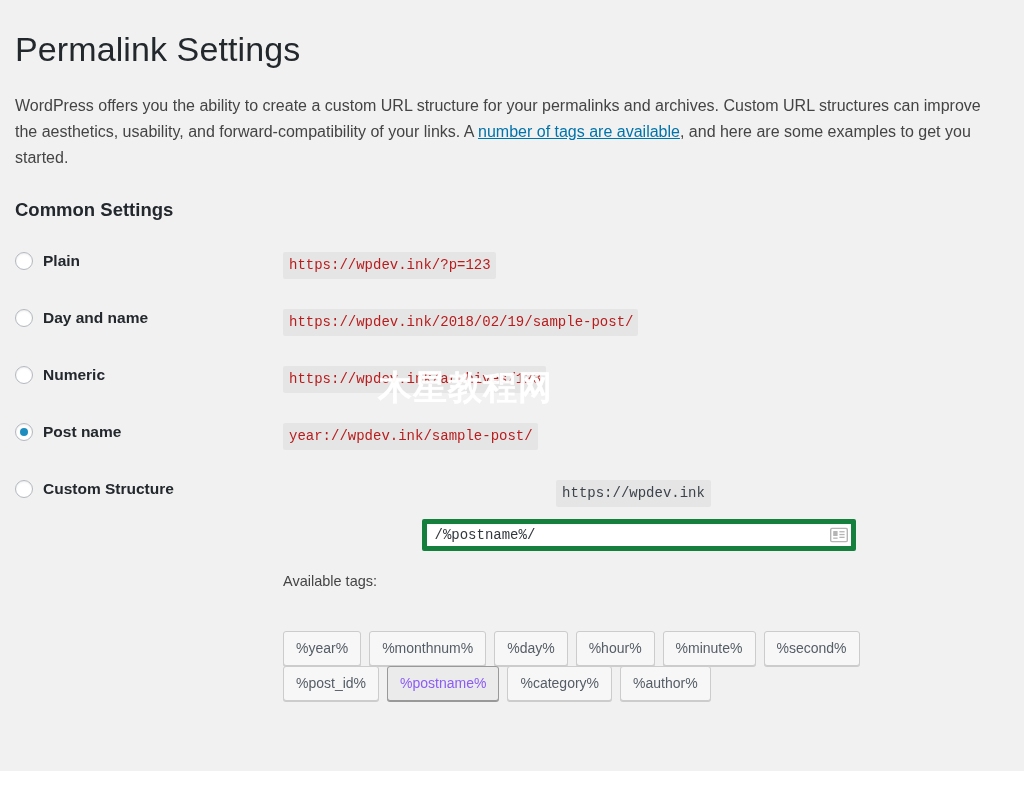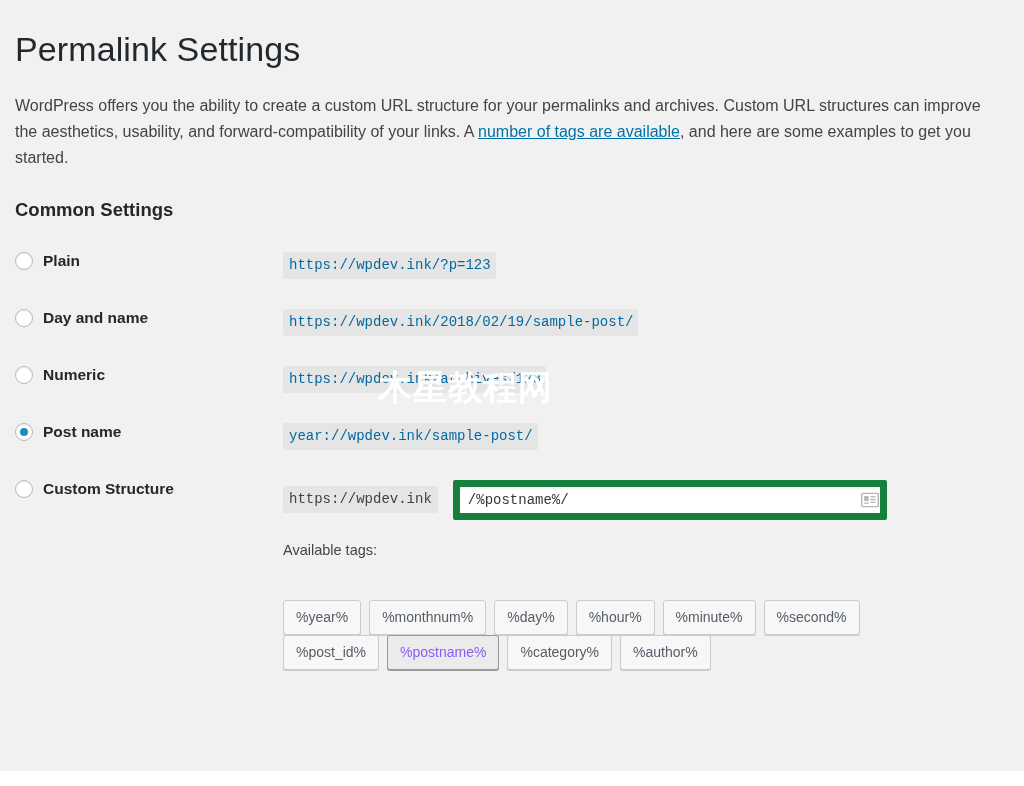--- a/index.html
+++ b/index.html
@@ -114,52 +114,53 @@
     border-radius: 50%;
     background: #1e8cbe;
   }
 
   code.url {
     display: inline-block;
     font-family: "Liberation Mono", "DejaVu Sans Mono", monospace;
     font-size: 14px;
     line-height: 1.5;
     background: #e5e5e5;
-    color: #0369a1;
+    color: #b91c1c;
     padding: 3px 5px 3px 6px;
     border-radius: 2px;
     white-space: nowrap;
   }
 
   
   .custom-row-inner {
     display: flex;
     align-items: center;
-    gap: 5px;
+    gap: 12px;
+    flex-direction: column;
   }
   .prefix {
     display: inline-block;
     font-family: "Liberation Mono", "DejaVu Sans Mono", monospace;
     font-size: 14px;
     line-height: 1.5;
     background: #e5e5e5;
     color: #3c434a;
     padding: 3px 6px;
     border-radius: 2px;
     white-space: nowrap;
     margin-right: 10px;
   }
   .struct-input-wrap {
     position: relative;
     display: inline-block;
   }
   .struct-input {
     width: 434px;
-    height: 40px;
-    border: 7px solid #15803d;
+    height: 32px;
+    border: 5px solid #15803d;
     background: #fff;
     border-radius: 2px;
     font-family: "Liberation Mono", "DejaVu Sans Mono", monospace;
     font-size: 14px;
     color: #32373c;
     padding: 3px 34px 3px 8px;
     box-shadow: 0 1px 2px rgba(0,0,0,.04) inset;
     outline: none;
   }
   .autofill-icon {

